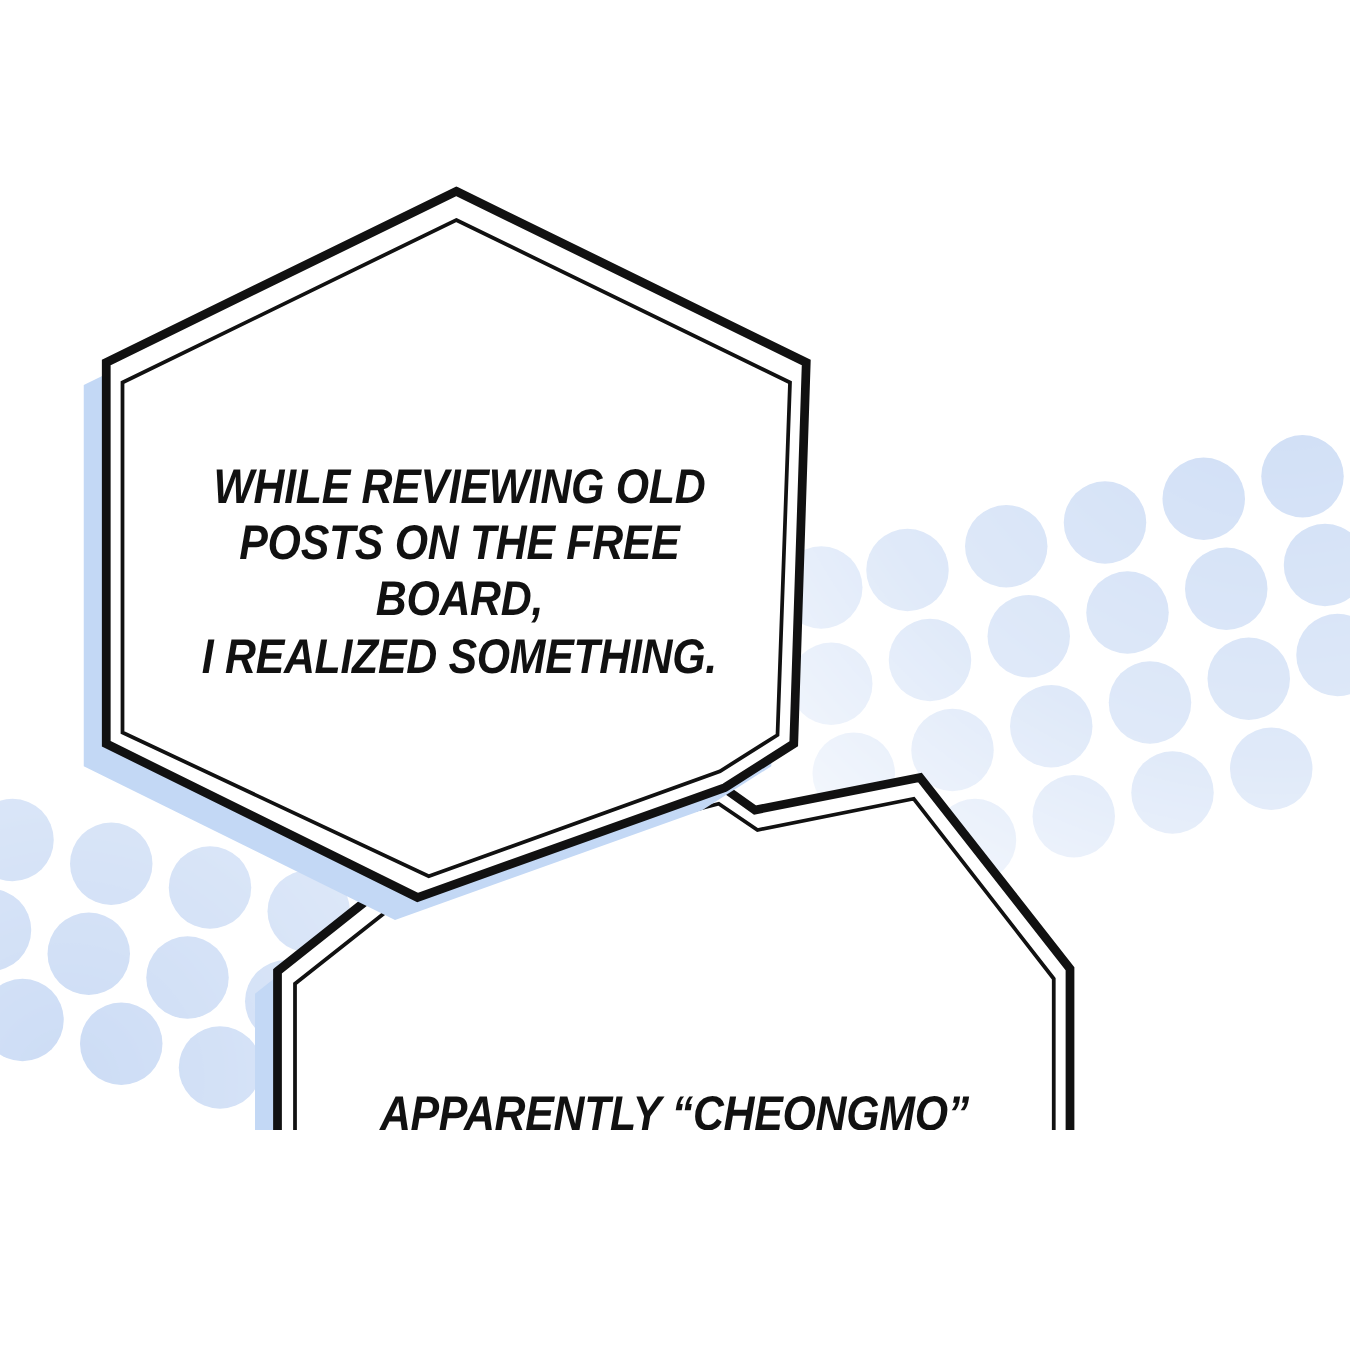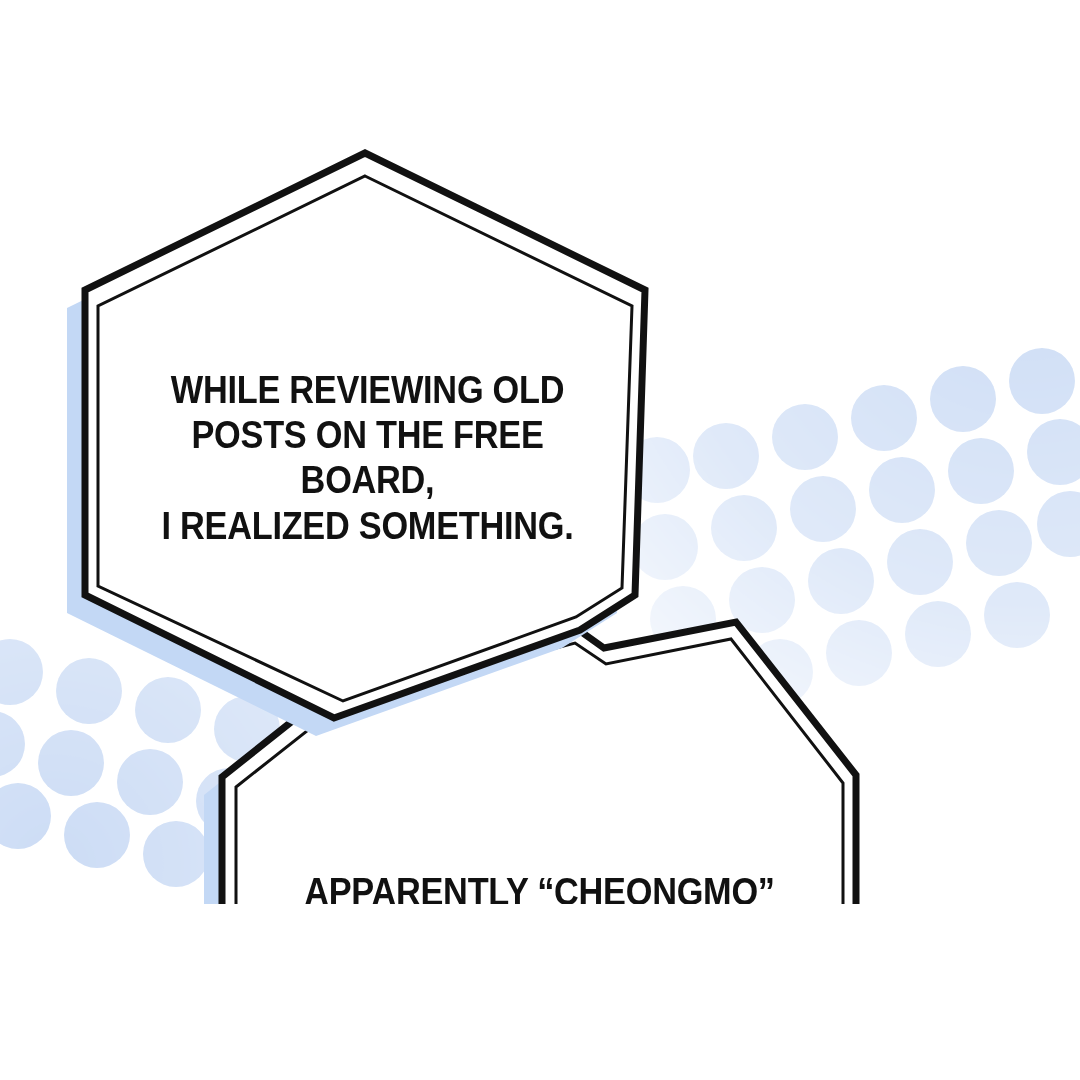--- a/index.html
+++ b/index.html
@@ -8,20 +8,21 @@
     padding: 0;
     background: #ffffff;
   }
   #panel {
     position: relative;
     width: 1080px;
     height: 904px;
     background: #ffffff;
     overflow: hidden;
     font-family: "Liberation Sans", sans-serif;
+    font-style: italic;
   }
   #dots-layer, #bubbles-layer, #text-layer {
     position: absolute;
     top: 0;
     left: 0;
     width: 1080px;
     height: 1080px;
   }
   #dots-layer { z-index: 1; }
   #bubbles-layer { z-index: 2; }

